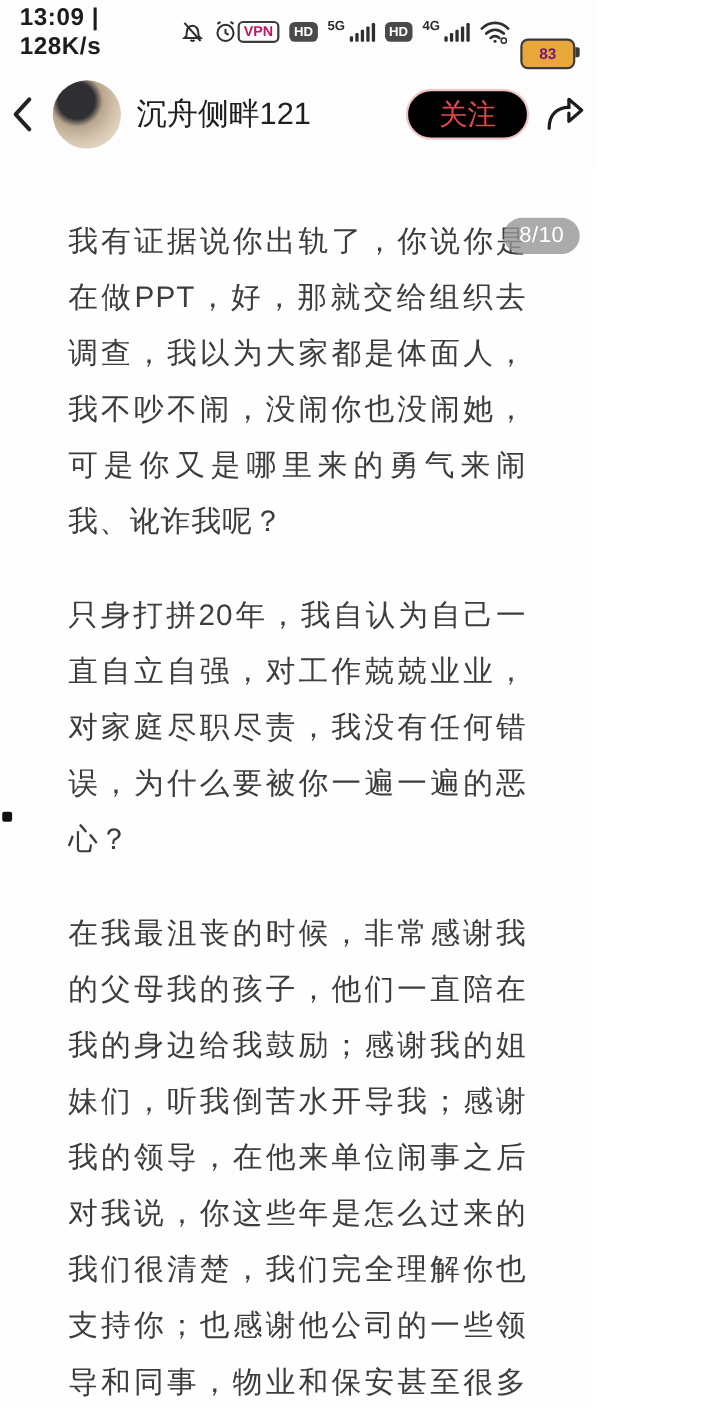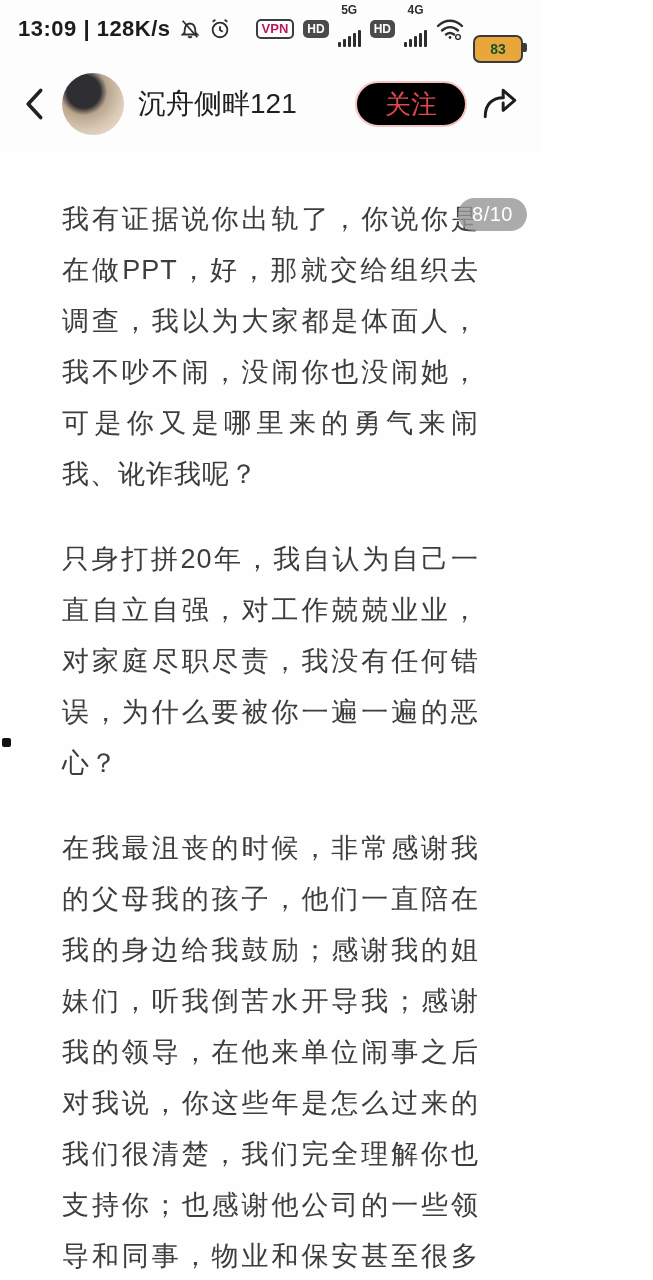--- a/index.html
+++ b/index.html
@@ -11,33 +11,33 @@
   .status-bar{
     height:58px;display:flex;align-items:center;justify-content:space-between;
     padding:0 18px;box-sizing:border-box;color:#1c1c1c;
   }
   .sb-left{display:flex;align-items:center;gap:8px;font-size:22px;font-weight:600;letter-spacing:.5px;}
   .sb-right{display:flex;align-items:center;gap:9px;}
   .badge-box{border:2px solid #3c3c3c;border-radius:5px;font-size:13px;font-weight:700;
     padding:1px 4px;color:#be185d;line-height:1.1;}
   .badge-solid{background:#4a4a4a;color:#fff;border-radius:5px;font-size:12px;font-weight:700;
     padding:3px 4px;line-height:1;}
-  .sig{display:flex;align-items:center;gap:4px;flex-direction:column;}
+  .sig{display:flex;align-items:flex-end;gap:4px;}
   .sig .net{font-size:12px;font-weight:700;color:#2e2e2e;transform:translateY(-8px);}
   .bars{display:flex;align-items:flex-end;gap:2px;height:18px;}
   .bars i{display:block;width:3px;background:#2e2e2e;border-radius:1px;}
   .bars i:nth-child(1){height:5px;}.bars i:nth-child(2){height:8px;}
   .bars i:nth-child(3){height:11px;}.bars i:nth-child(4){height:14px;}.bars i:nth-child(5){height:17px;}
   .battery{position:relative;width:46px;height:24px;border:2px solid #3a3a3a;border-radius:7px;
     background:#e9a63b;display:flex;align-items:center;justify-content:center;
-    font-size:14px;font-weight:700;color:#14532d;margin-top:40px;}
+    font-size:14px;font-weight:700;color:#701a75;margin-top:40px;}
   .battery:after{content:"";position:absolute;right:-6px;top:6px;width:4px;height:9px;
     background:#3a3a3a;border-radius:0 2px 2px 0;}
   
-  .nav-bar{height:92px;display:flex;align-items:center;padding:0 22px;box-sizing:border-box;gap:14px;}
+  .nav-bar{height:92px;display:flex;align-items:center;padding:0 8px;box-sizing:border-box;gap:14px;}
   .back-btn{flex:0 0 auto;display:flex;align-items:center;}
   .avatar{width:62px;height:62px;border-radius:50%;overflow:hidden;flex:0 0 auto;
     background:radial-gradient(circle at 35% 30%,#2f2f33 0 28%,#b9a58d 40%,#d8c9b4 65%,#efe6d6 100%);}
   .nav-name{font-size:28px;color:#1f1f1f;font-weight:500;flex:1 1 auto;
     white-space:nowrap;overflow:hidden;text-overflow:ellipsis;}
   .follow-btn{flex:0 0 auto;border:2px solid #f3c3c4;border-radius:26px;background:#000000;
     color:#e1484d;font-size:26px;padding:8px 28px;line-height:1;cursor:pointer;}
   .share-btn{flex:0 0 auto;display:flex;align-items:center;}
   
   .carousel{position:relative;background:#fefefe;padding:44px 62px 0 62px;box-sizing:border-box;}

